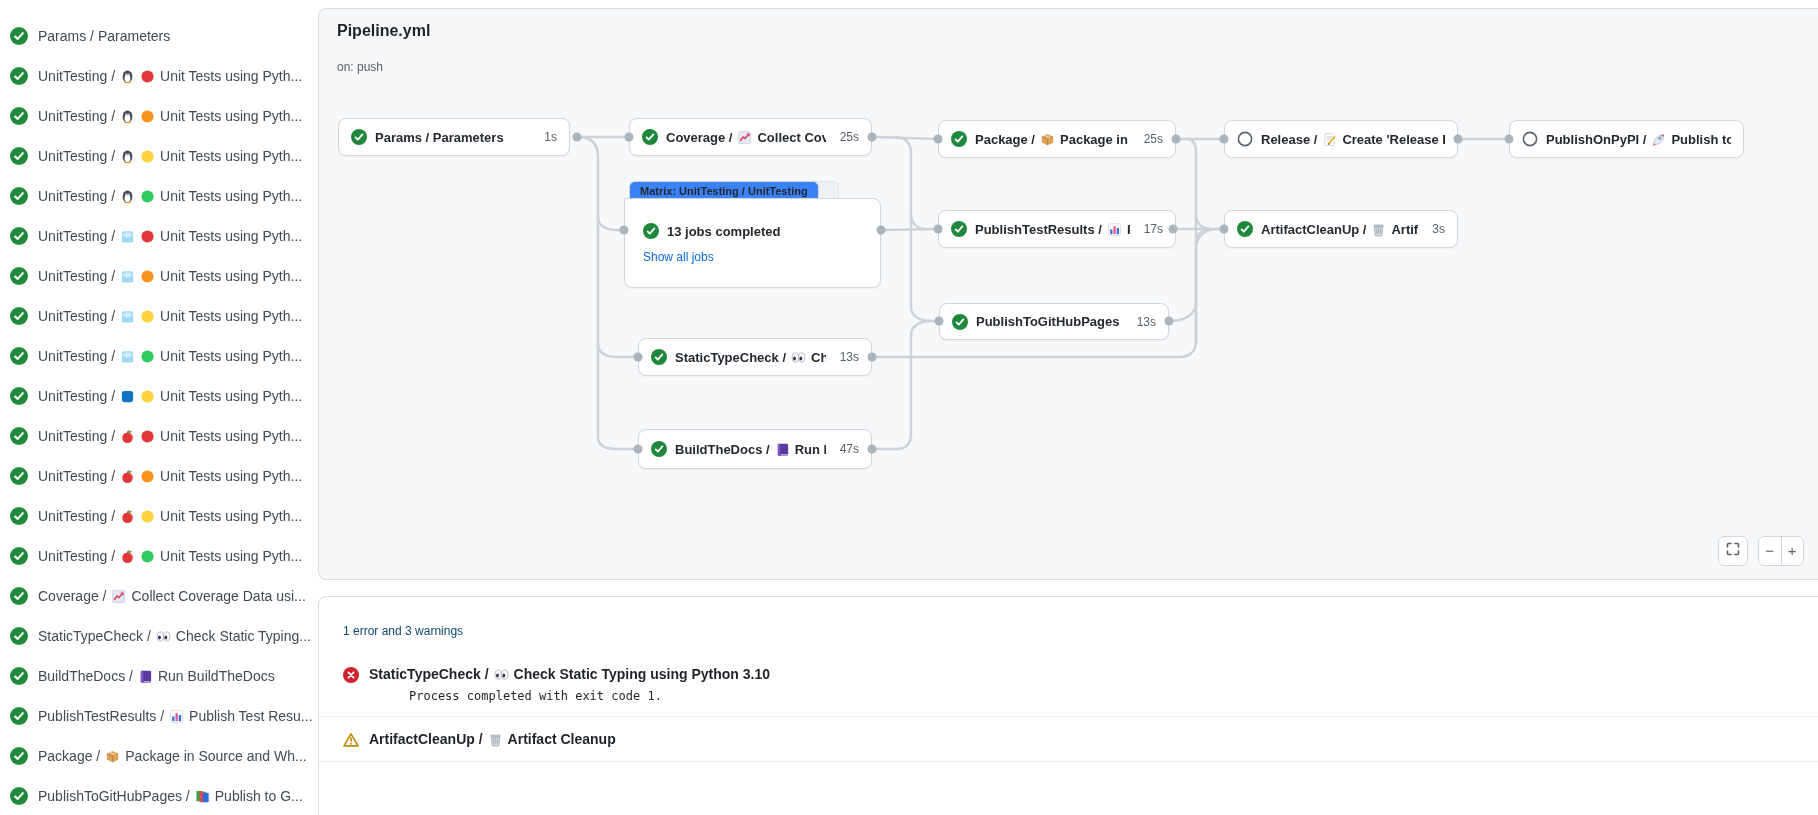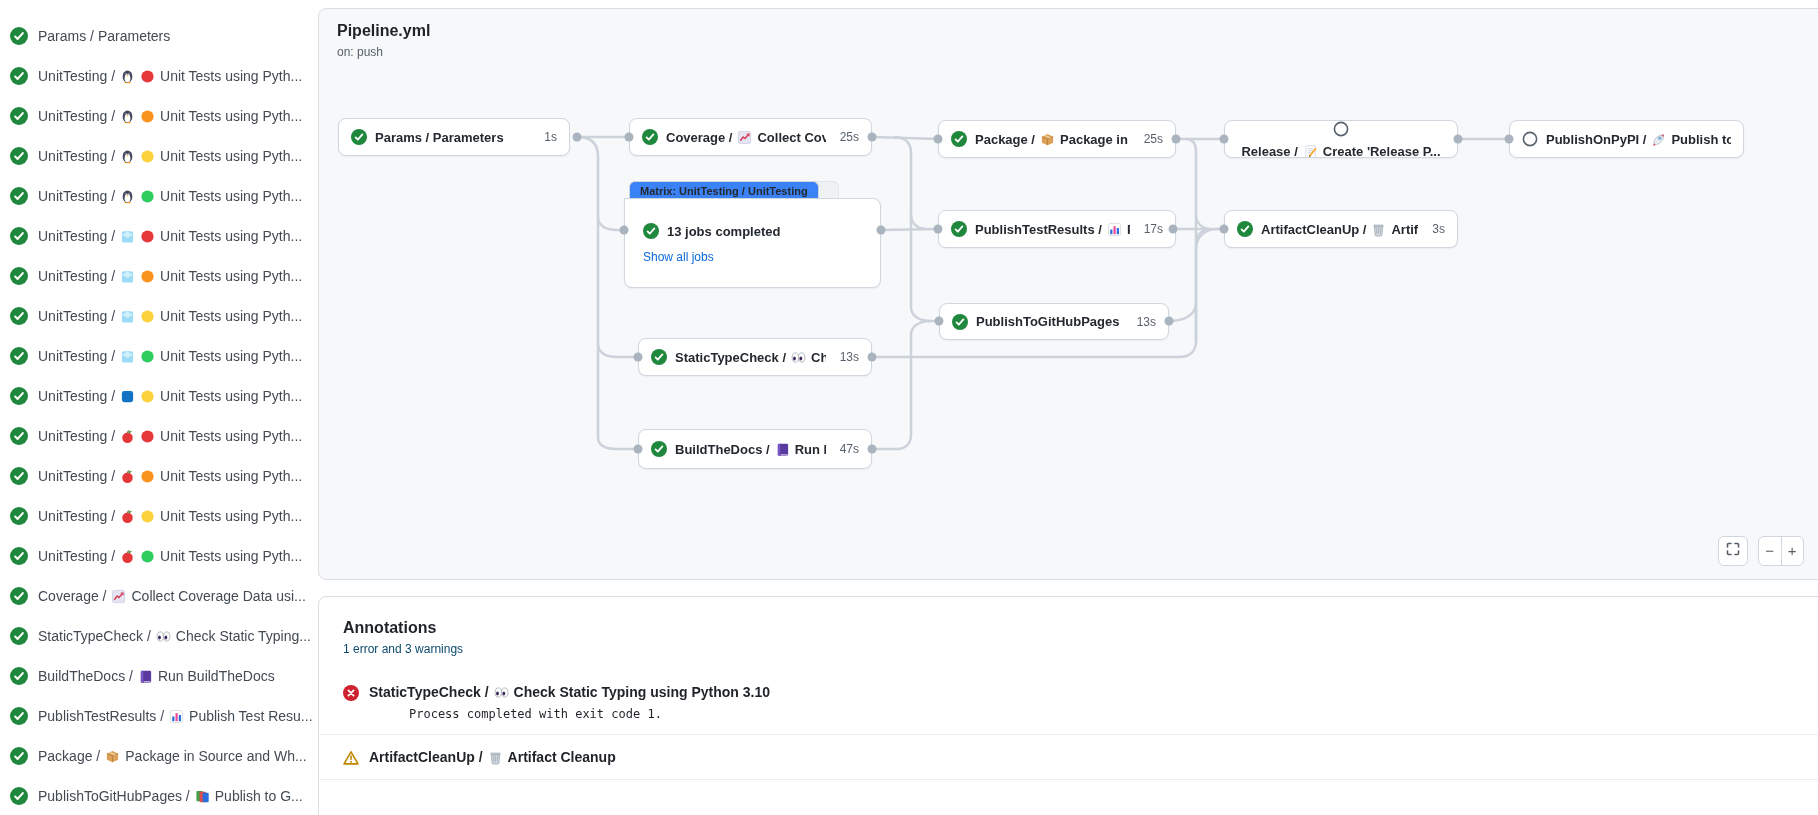--- a/index.html
+++ b/index.html
@@ -15,21 +15,21 @@
   .job-label{display:flex;align-items:center;gap:5px;font-size:14px;color:#424a53;overflow:hidden;}
   .job-label .t{white-space:nowrap;}
   .emoji{display:inline-flex;}
   .emoji svg{width:15px;height:15px;display:block;}
 
   
   .graph-card{position:absolute;left:318px;top:8px;width:1516px;height:572px;background:#f6f8fa;
     border:1px solid #d8dee4;border-radius:8px;box-sizing:border-box;}
   .graph-header{position:absolute;left:18px;top:13px;z-index:3;}
   .graph-title{font-size:16px;font-weight:700;color:#1f2328;}
-  .graph-sub{font-size:12px;color:#57606a;margin-top:5px;}
+  .graph-sub{font-size:12px;color:#57606a;margin-top:20px;}
 
   .node-layer{position:absolute;inset:0;z-index:1;}
   .node{position:absolute;background:#fff;border:1px solid #d0d7de;border-radius:8px;
     box-shadow:0 1px 2px rgba(31,35,40,.06);display:flex;align-items:center;gap:8px;
     padding:0 12px;box-sizing:border-box;cursor:pointer;}
   .nlabel{display:flex;align-items:center;gap:5px;font-size:13px;font-weight:600;color:#24292f;
     white-space:nowrap;overflow:hidden;flex:1;}
   .dur{font-size:12px;color:#57606a;font-weight:400;margin-left:auto;padding-left:6px;}
 
   .matrix-stub{position:absolute;left:492px;top:172px;width:26px;height:16px;background:#eff2f5;
@@ -664,21 +664,21 @@
             <svg viewBox="0 0 16 16">
               <circle cx="8" cy="8" r="8" fill="#1f883d"></circle>
               <path d="M4.6 8.4l2.2 2.2 4.6-5.2" stroke="#fff" stroke-width="1.8" fill="none" stroke-linecap="round" stroke-linejoin="round"></path>
             </svg>
           </span>
           <span class="nlabel">
             <span class="t">PublishToGitHubPages /</span>
           </span>
           <span class="dur">13s</span>
         </div>
-        <div class="node" style="left: 905px; top: 111px; width: 234px; height: 38px; flex-direction: column;">
+        <div class="node" style="left: 905px; top: 111px; width: 234px; height: 38px;">
           <span class="status">
             <svg viewBox="0 0 16 16">
               <circle cx="8" cy="8" r="6.6" fill="none" stroke="#59636e" stroke-width="1.6"></circle>
             </svg>
           </span>
           <span class="nlabel">
             <span class="t">Release /</span>
             <span class="emoji">
               <svg viewBox="0 0 16 16">
                 <rect x="3" y="1.8" width="10" height="12.6" rx="1" fill="#fff" stroke="#c8cfd6" stroke-width="0.8"></rect>
@@ -780,21 +780,20 @@
           </svg></span>
     </div>
     <div class="ctl-zoom">
       <button>−</button>
       <button>+</button>
     </div>
   </section>
 
   <section class="ann-card">
     <div class="ann-header">
-      <div class="ann-title">Annotations</div>
       <div class="ann-sub">1 error and 3 warnings</div>
     </div>
     <div id="ann-rows">
         <div class="ann-row">
           <span class="ann-icon">
             <svg viewBox="0 0 16 16">
               <circle cx="8" cy="8" r="8" fill="#cf222e"></circle>
               <path d="M5.4 5.4 L10.6 10.6 M10.6 5.4 L5.4 10.6" stroke="#fff" stroke-width="1.8" stroke-linecap="round"></path>
             </svg>
           </span>

